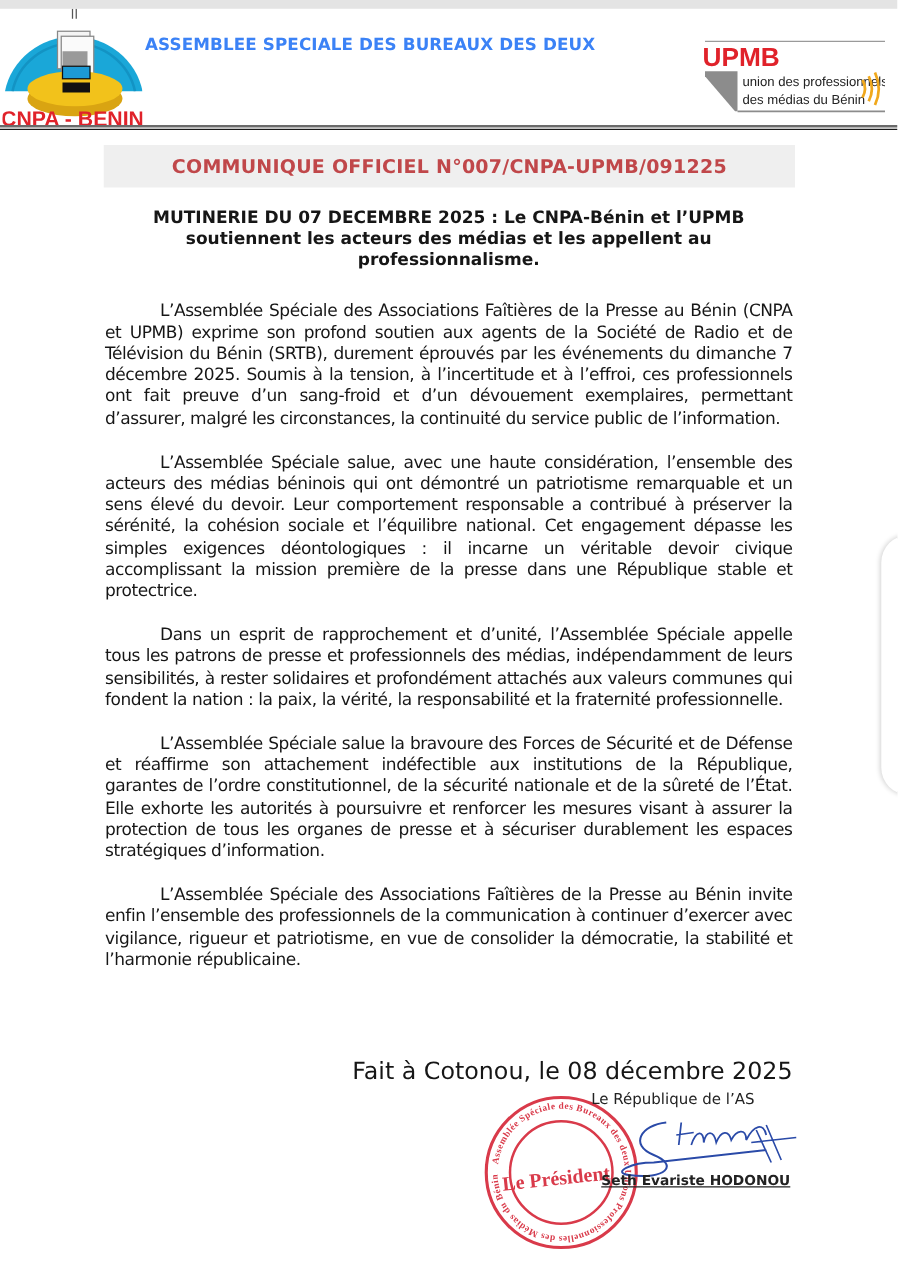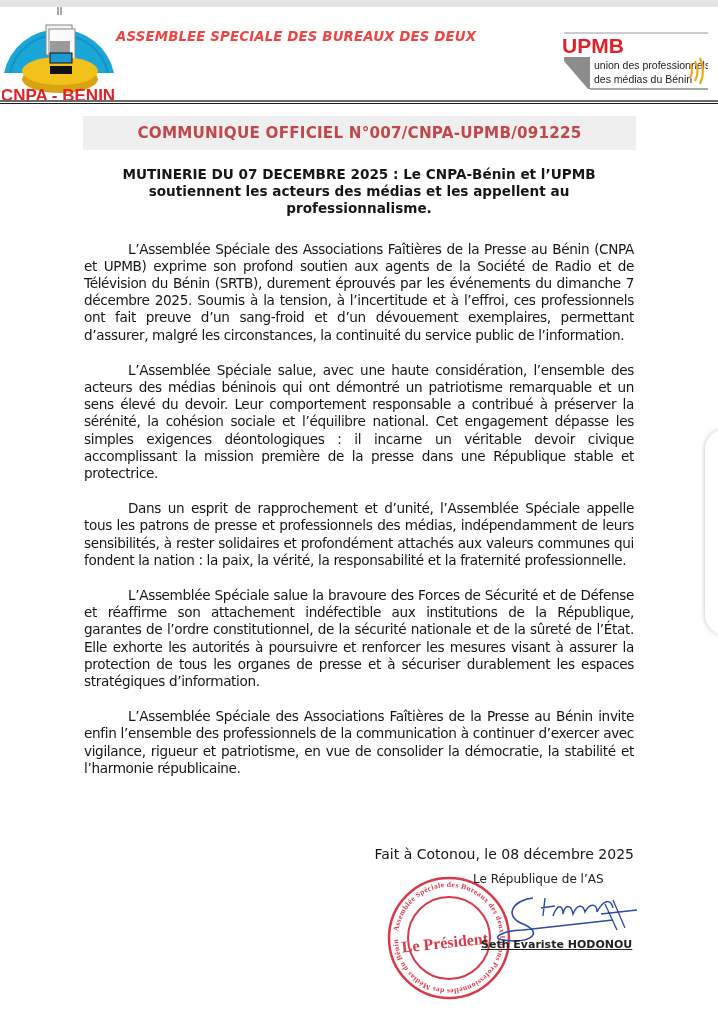--- a/index.html
+++ b/index.html
@@ -34,22 +34,21 @@
   }
   .header-title {
     position: absolute;
     left: 116px; top: 20px;
     width: 440px;
     font-family: "DejaVu Sans", sans-serif;
     font-weight: bold;
     font-size: 13.4px;
     line-height: 20px;
     letter-spacing: 0.1px;
-    color: #ef4444;
-    font-style: italic;
+    color: #3b82f6;
   }
   .header-title .line1 { display: block; }
   .header-title .line2 { display: block; padding-left: 4px; }
   .upmb-logo {
     position: absolute;
     left: 560px; top: 24px;
     width: 148px; height: 62px;
   }
   .header-rule {
     position: absolute;
@@ -94,21 +93,21 @@
   }
   .para {
     margin: 0 0 18px 0;
     text-align: justify;
     text-indent: 44px;
     letter-spacing: -0.35px;
   }
   .closing {
     position: absolute;
     right: 84px; top: 846px;
-    font-size: 14px;
+    font-size: 19px;
     color: #161616;
     text-align: right;
   }
   
   .sig-block {
     position: absolute;
     left: 385px; top: 868px;
     width: 280px; height: 140px;
   }
   .sig-role {

